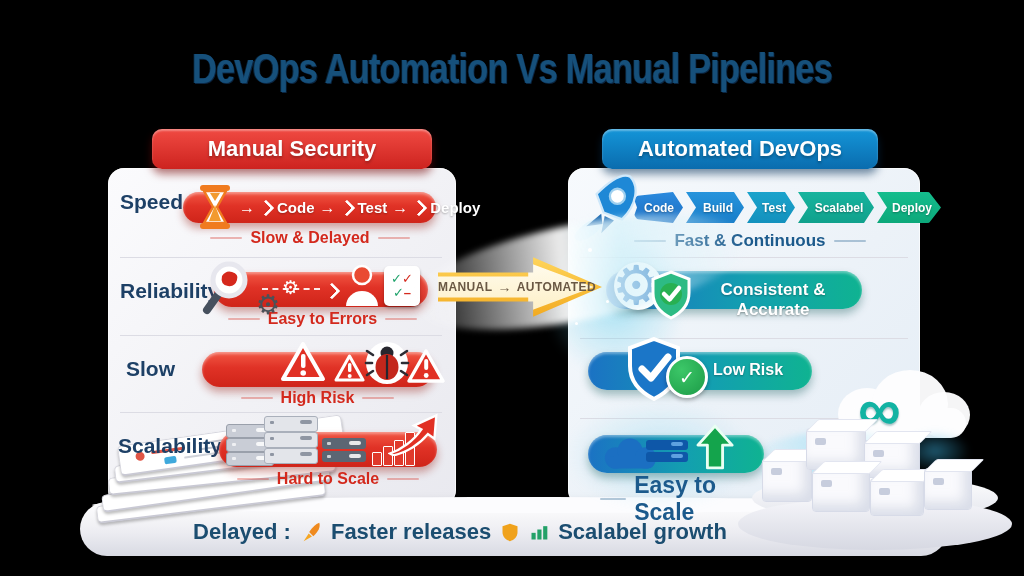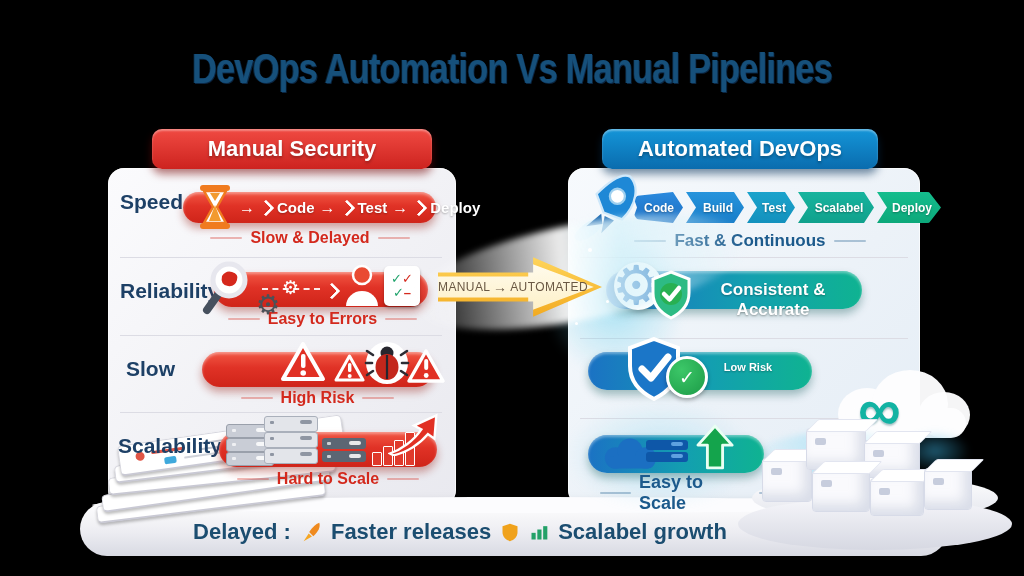--- a/index.html
+++ b/index.html
@@ -45,22 +45,22 @@
     font-size:12px;font-weight:bold;text-shadow:0 1px 2px rgba(0,0,0,.3);flex:0 0 auto;
     clip-path:polygon(0 0,calc(100% - 10px) 0,100% 50%,calc(100% - 10px) 100%,0 100%,10px 50%);padding-left:6px;}
   .stage.first{clip-path:polygon(0 14%,calc(100% - 10px) 0,100% 50%,calc(100% - 10px) 100%,0 86%,4px 50%);border-radius:14px 0 0 14px;padding-left:2px;}
   
   .goldarrow{left:438px;top:254px;width:164px;height:66px;z-index:7;
     clip-path:polygon(0 28%,58% 28%,58% 5%,100% 50%,58% 95%,58% 72%,0 72%);
     background:linear-gradient(180deg,#ffd75e,#f2a81d);filter:drop-shadow(0 0 12px rgba(255,200,70,.9));}
   .goldarrow .inner{position:absolute;inset:0;
     clip-path:polygon(0 34%,55% 34%,55% 13%,95% 50%,55% 87%,55% 66%,0 66%);
     background:linear-gradient(180deg,#fffdf4,#fdeec0);}
-  .goldarrow .txt{position:absolute;inset:0;display:flex;align-items:center;justify-content:space-between;
-    font-size:12px;font-weight:normal;color:#6a5844;letter-spacing:.4px;padding-right:14px;}
+  .goldarrow .txt{position:absolute;inset:0;display:flex;align-items:center;justify-content:flex-start;gap:5px;
+    font-size:12px;font-weight:bold;color:#6a5844;letter-spacing:.4px;padding-right:14px;}
   
   .platform{left:80px;top:502px;width:868px;height:54px;border-radius:30px;z-index:2;
     background:linear-gradient(180deg,#ffffff 0%,#ededf2 55%,#d8dae3 100%);
     box-shadow:0 6px 14px rgba(0,0,0,.5);}
   .platform-top{left:92px;top:497px;width:844px;height:16px;border-radius:50%;background:#fcfcfe;z-index:2;}
   .outcome{left:130px;top:516px;width:660px;height:32px;display:flex;align-items:center;justify-content:center;
     gap:9px;font-size:22px;font-weight:bold;color:#1b4d70;z-index:8;}
   
   .streak{left:408px;top:224px;width:345px;height:96px;border-radius:50%;z-index:6;transform:rotate(-11deg);
     background:linear-gradient(95deg,rgba(255,255,255,0) 2%,rgba(255,255,255,.92) 45%,rgba(215,242,250,.75) 62%,rgba(255,255,255,0) 98%);
@@ -298,39 +298,39 @@
   <div class="abs pilltext" style="left:690px;top:280px;width:166px;text-align:center;font-size:17px;z-index:5">Consistent &amp; Accurate</div>
 
   <div class="abs pill teal" style="left:588px;top:352px;width:224px;height:38px"></div>
   <svg class="abs" style="left:626px;top:337px;z-index:5" width="56" height="64" viewBox="0 0 56 64">
     <path d="M28 2 L52 11 V29 C52 45 42 55 28 62 C14 55 4 45 4 29 V11 Z" fill="#1b76c8" stroke="#fff" stroke-width="4"></path>
     <path d="M16 32 L25 41 L42 20" stroke="#fff" stroke-width="7" fill="none" stroke-linecap="round" stroke-linejoin="round"></path>
   </svg>
   <div class="abs gcircle" style="left:666px;top:356px;width:36px;height:36px;font-size:19px">
     <span>✓</span>
   </div>
-  <div class="abs pilltext" style="left:698px;top:361px;width:100px;text-align:center;font-size:11px;z-index:5">Low Risk</div>
+  <div class="abs pilltext" style="left:698px;top:361px;width:100px;text-align:center;font-size:16px;z-index:5">Low Risk</div>
 
   <div class="abs pill teal" style="left:588px;top:435px;width:176px;height:38px"></div>
   <svg class="abs" style="left:600px;top:438px;z-index:5" width="62" height="32" viewBox="0 0 64 32">
     <circle cx="16" cy="20" r="11" fill="#1b6fc2"></circle>
       <circle cx="31" cy="13" r="13" fill="#1b6fc2"></circle>
     <circle cx="47" cy="20" r="11" fill="#1b6fc2"></circle>
       <rect x="8" y="18" width="48" height="13" rx="6" fill="#1b6fc2"></rect>
   </svg>
   <div class="abs srv" style="left:646px;top:440px;width:42px;height:10px;background:#0e57a8">
       <i class="stripe" style="background:#5ea1e0;top:2px;height:4px"></i>
     </div>
   <div class="abs srv" style="left:646px;top:452px;width:42px;height:10px;background:#0e57a8">
       <i class="stripe" style="background:#5ea1e0;top:2px;height:4px"></i>
     </div>
   <svg class="abs" style="left:696px;top:424px;z-index:6" width="38" height="46" viewBox="0 0 40 48">
     <path d="M20 2 L38 22 H28 V46 H12 V22 H2 Z" fill="#14a44c" stroke="#eafff3" stroke-width="3" stroke-linejoin="round"></path>
   </svg>
-  <div class="abs cap blutx" style="left:600px;top:472px;width:190px;font-size:18px">
+  <div class="abs cap blutx" style="left:600px;top:472px;width:190px;font-size:23px">
     <i class="dash"></i>
     <span>Easy to Scale</span>
     <i class="dash"></i>
   </div>
 
   <div class="abs cloudpart" style="left:838px;top:388px;width:58px;height:52px"></div>
   <div class="abs cloudpart" style="left:872px;top:370px;width:76px;height:68px"></div>
   <div class="abs cloudpart" style="left:918px;top:392px;width:52px;height:46px"></div>
   <div class="abs cloudpart" style="left:842px;top:408px;width:124px;height:30px;border-radius:15px"></div>
   <span class="abs infin" style="left:858px;top:380px">∞</span>

